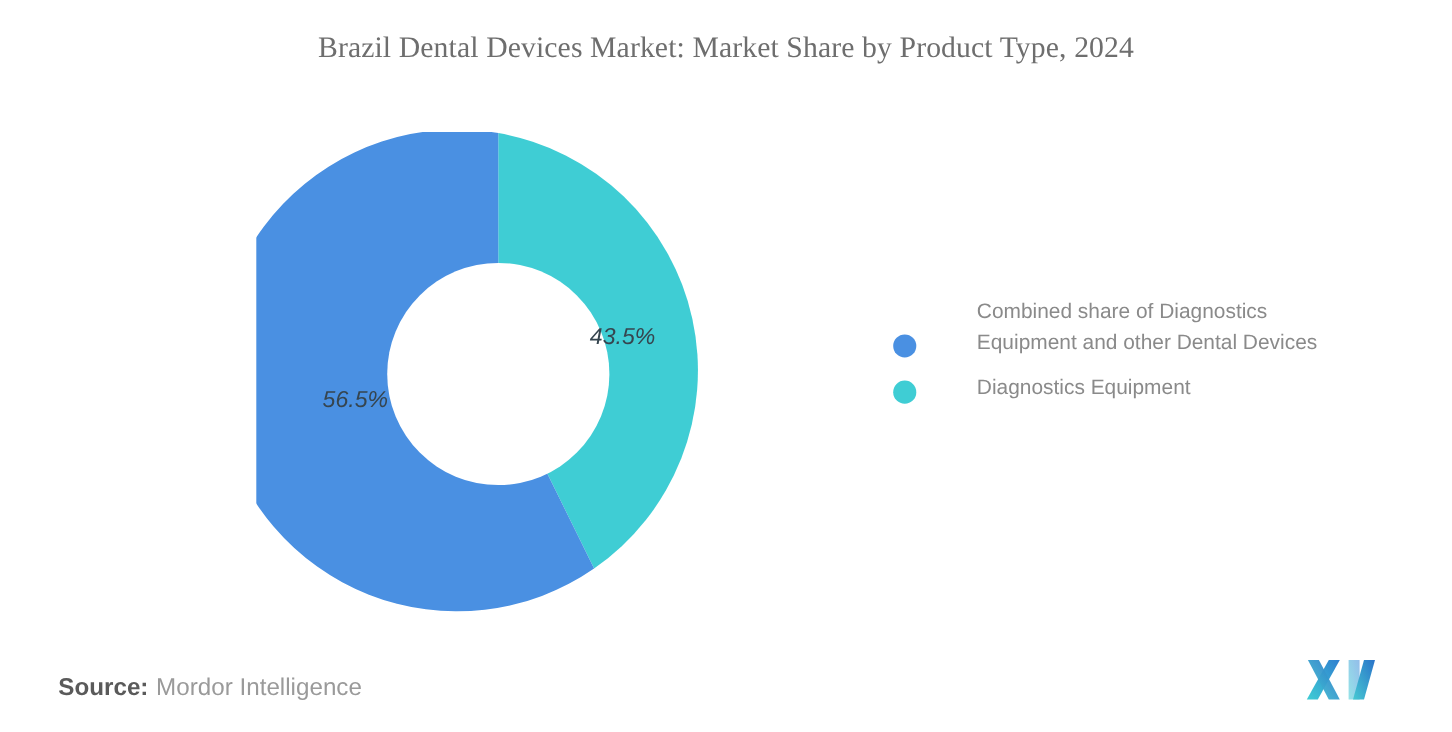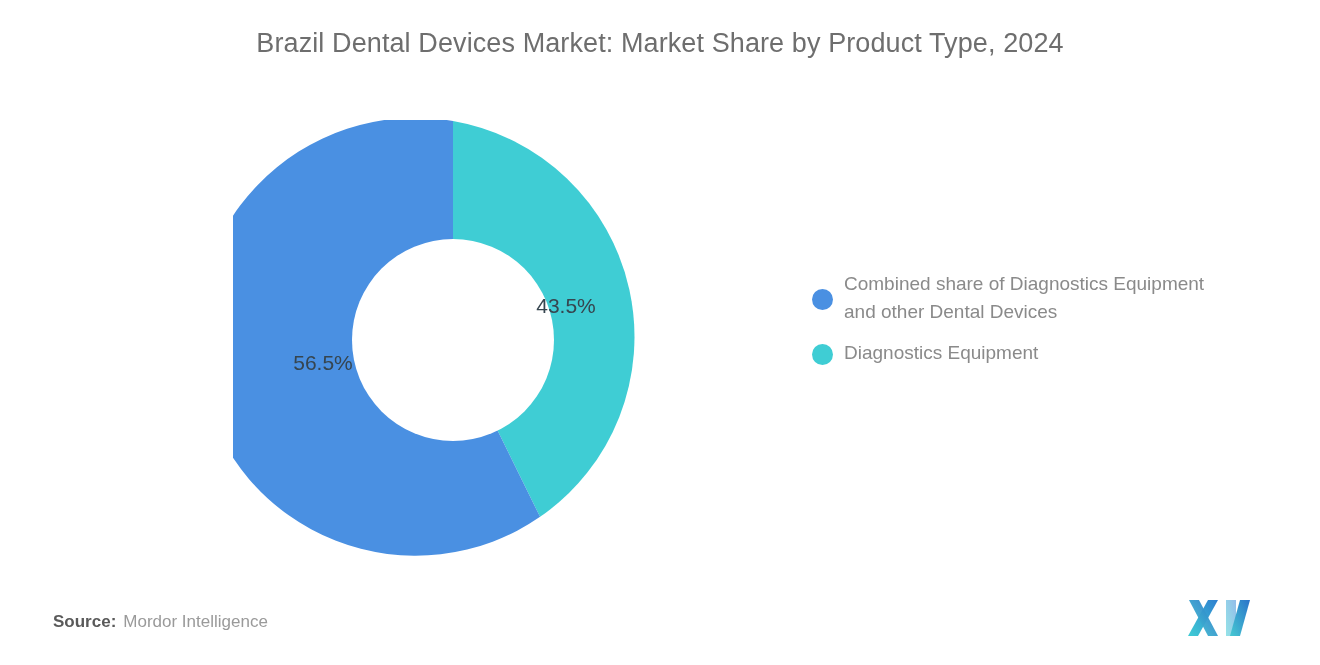--- a/index.html
+++ b/index.html
@@ -19,29 +19,31 @@
     position: absolute;
     left: 0;
     top: 28px;
     width: 1320px;
     text-align: center;
     font-size: 27px;
     font-weight: 400;
     color: #6e6e6e;
     letter-spacing: 0.1px;
     white-space: nowrap;
+    font-family: Liberation Serif, serif;
   }
 
   
   #donut-wrap {
     position: absolute;
     left: 233px;
     top: 120px;
     width: 440px;
     height: 440px;
+    font-style: italic;
   }
   #donut-svg {
     display: block;
     width: 440px;
     height: 440px;
   }
 
   .slice-label {
     font-family: "Liberation Sans", sans-serif;
     font-size: 21px;
@@ -50,22 +52,23 @@
 
   
   #legend {
     position: absolute;
     left: 812px;
     top: 270px;
     width: 420px;
   }
   .legend-row {
     display: flex;
-    align-items: center;
+    align-items: flex-end;
     margin-bottom: 14px;
+    gap: 44px;
   }
   .legend-dot {
     flex: 0 0 auto;
     width: 21px;
     height: 21px;
     border-radius: 50%;
     margin-top: 4px;
     margin-right: 11px;
   }
   .legend-label {
@@ -74,21 +77,21 @@
     line-height: 1.45;
     font-weight: 400;
     max-width: 375px;
   }
 
   
   #source-line {
     position: absolute;
     left: 53px;
     top: 612px;
-    font-size: 17px;
+    font-size: 22px;
     white-space: nowrap;
   }
   #source-key {
     color: #5a5a5a;
     font-weight: 700;
   }
   #source-value {
     color: #9a9a9a;
     font-weight: 400;
     margin-left: 7px;

